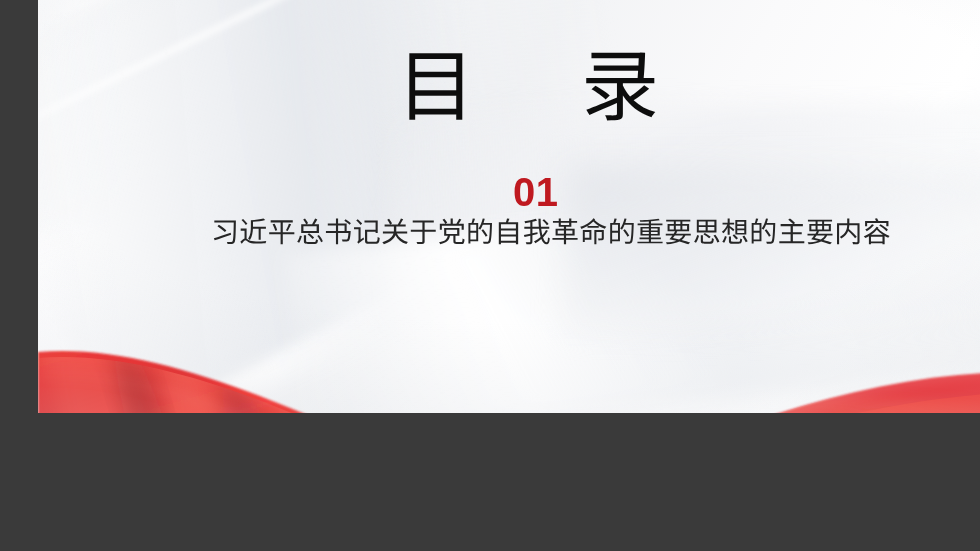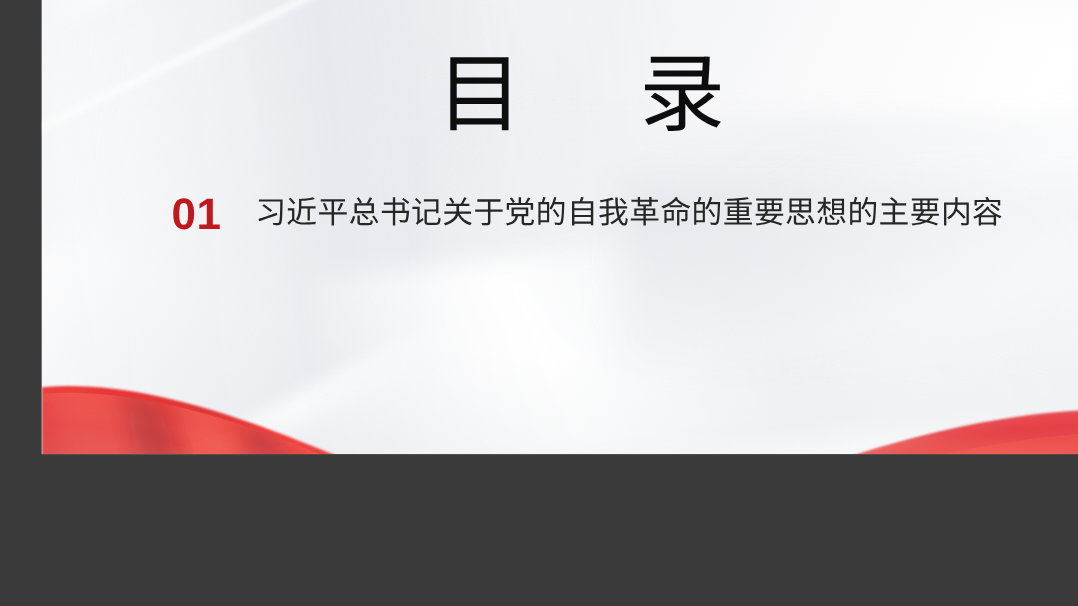--- a/index.html
+++ b/index.html
@@ -115,40 +115,41 @@
   .toc {
     position: absolute;
     left: 118px;
     top: 172px;
     width: 790px;
   }
   .toc-item {
     display: flex;
     align-items: center;
     margin-bottom: 22px;
+    flex-direction: column;
   }
   .toc-item:last-child { margin-bottom: 0; }
 
   .toc-num {
     flex: 0 0 auto;
     width: 76px;
     font-size: 40px;
     font-weight: 700;
     color: #bf1920;
     letter-spacing: 0.01em;
     line-height: 1;
     font-family: "Liberation Sans", "DejaVu Sans", sans-serif;
   }
   .toc-text {
     flex: 1 1 auto;
     font-size: 28px;
     line-height: 1.62;
     color: #262626;
     letter-spacing: 0.012em;
-    font-family: Liberation Serif, serif;
+    font-family: Liberation Mono, monospace;
     font-weight: 400;
   }
 
   
   .birds {
     position: absolute;
     left: 316px;
     top: 418px;
     width: 110px;
     height: 80px;

